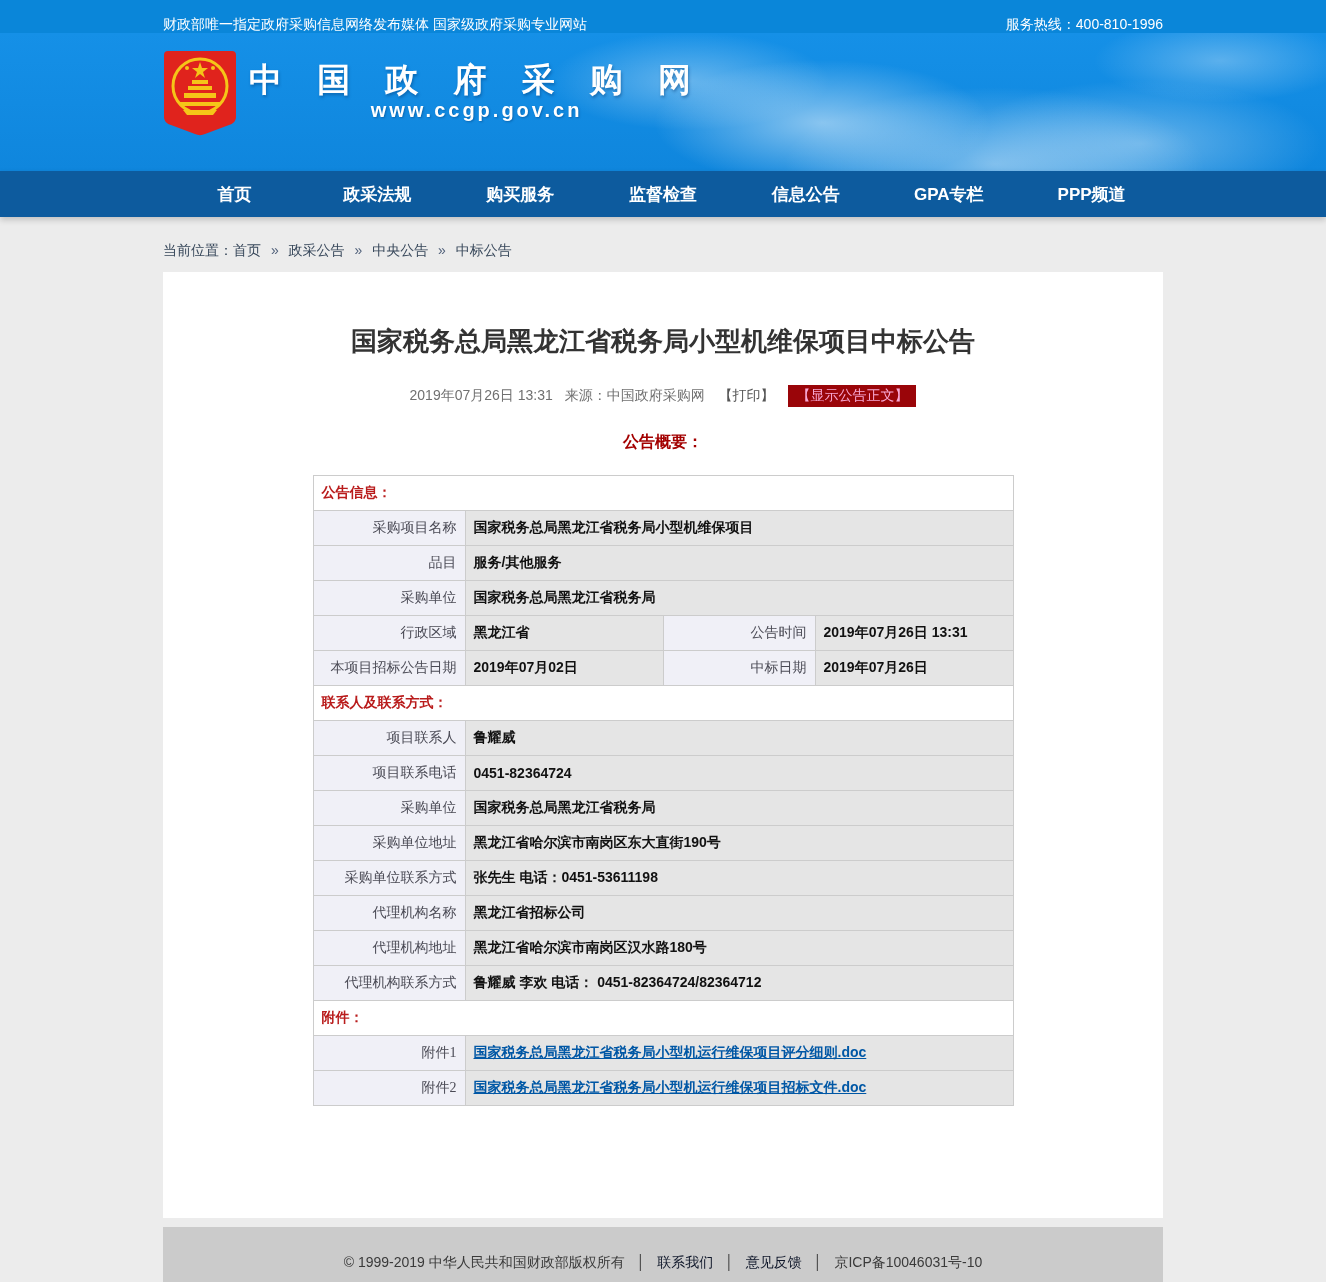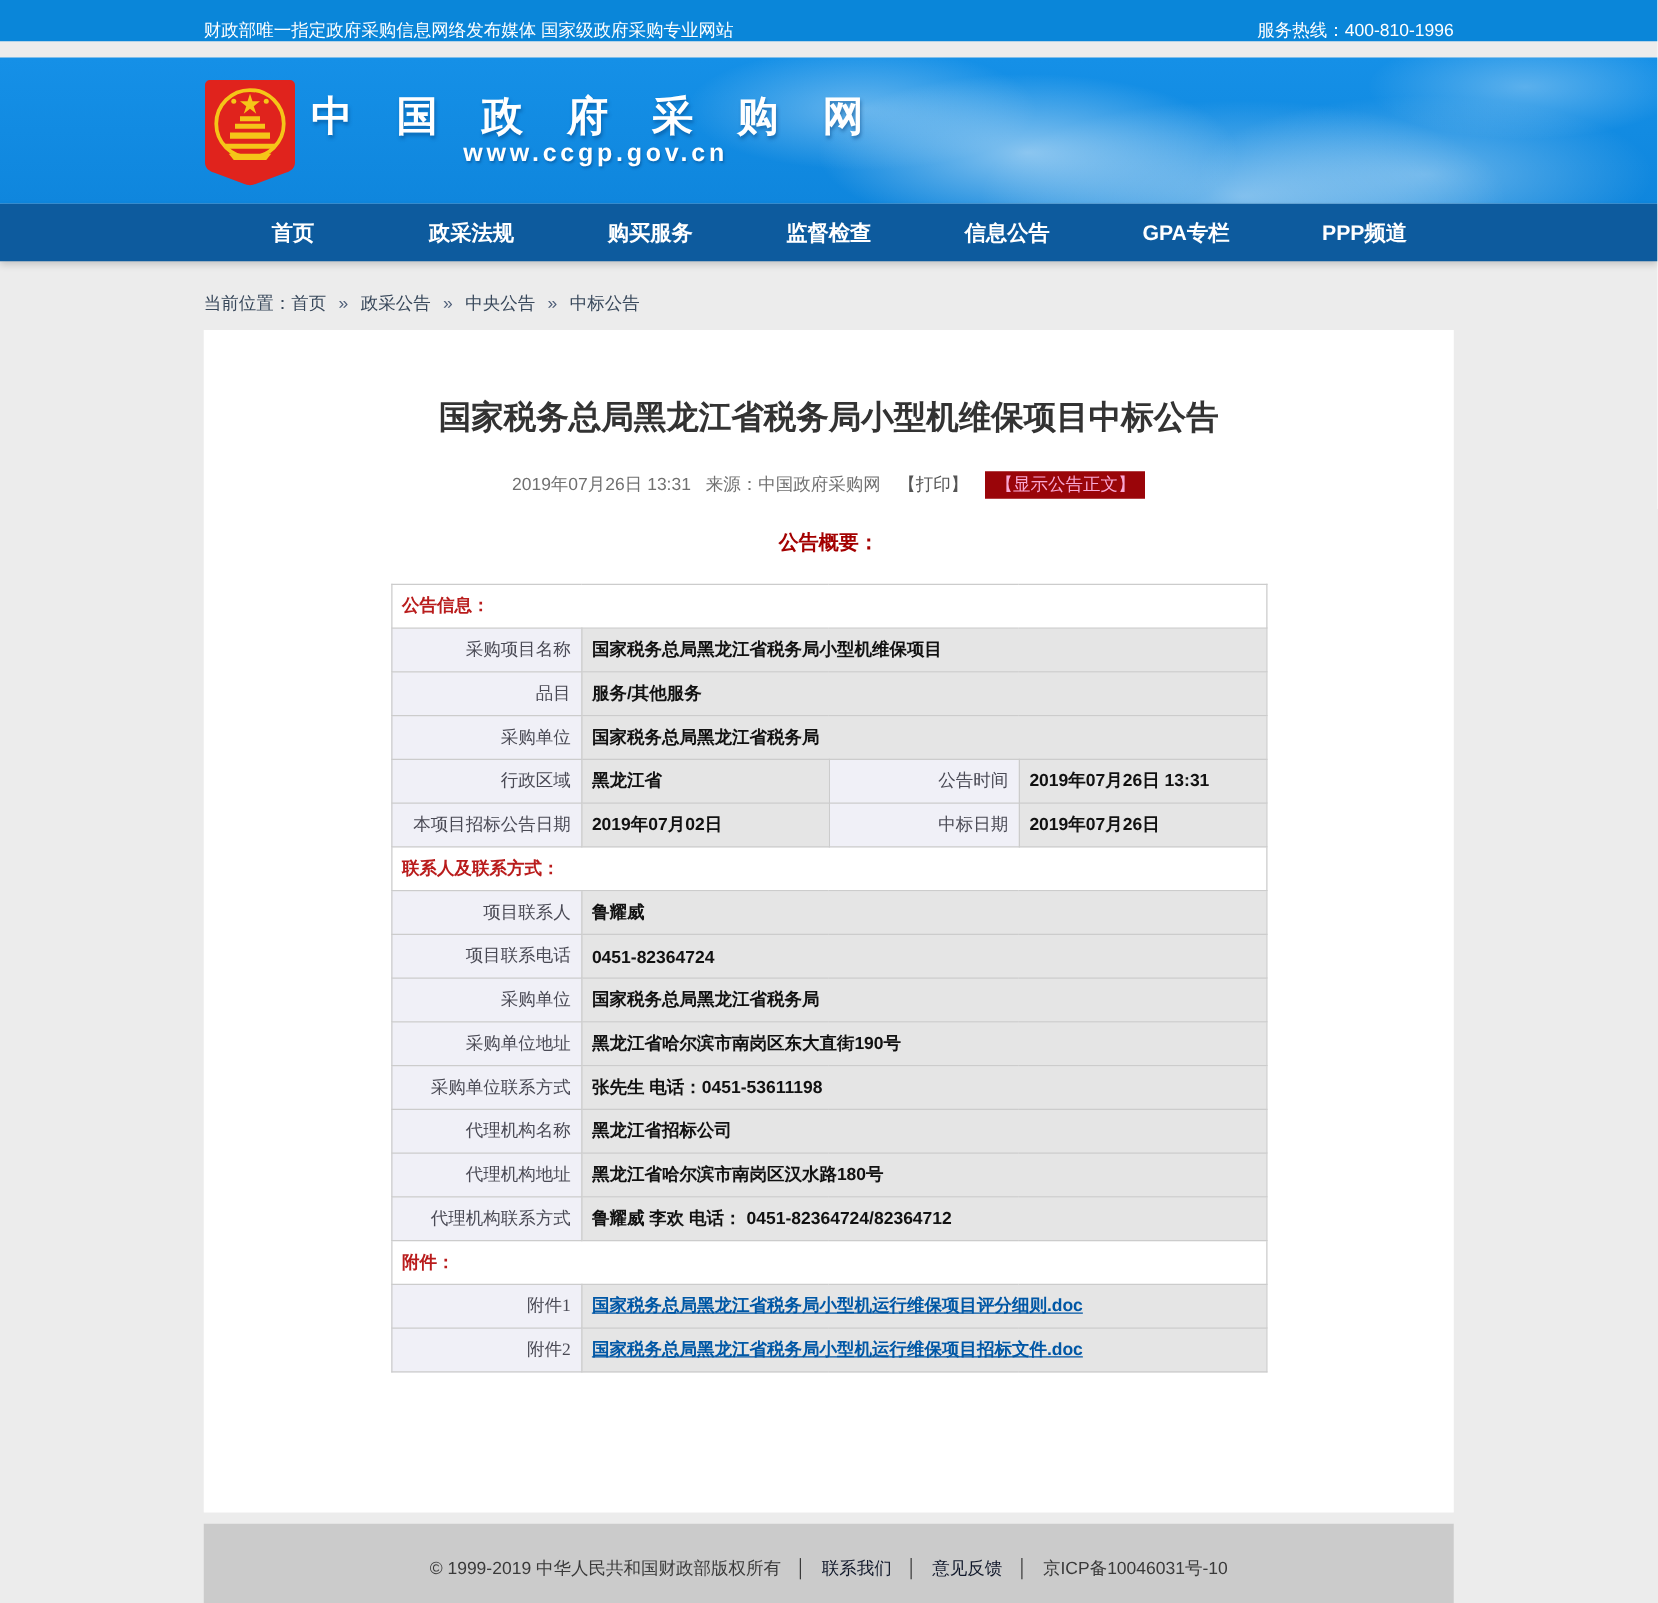--- a/index.html
+++ b/index.html
@@ -14,30 +14,29 @@
 
   
   .topbar { height: 33px; background: #0a86d9; }
   .topbar .inner {
     height: 50px; display: flex; justify-content: space-between; align-items: center;
     color: #fff; font-size: 14px;
   }
 
   
   .banner {
-    height: 117px;
+    height: 138px;
     background:
       radial-gradient(ellipse 240px 90px at 62% 65%, rgba(255,255,255,.50), rgba(255,255,255,0) 70%),
       radial-gradient(ellipse 300px 110px at 75% 95%, rgba(255,255,255,.45), rgba(255,255,255,0) 70%),
       radial-gradient(ellipse 200px 70px at 52% 35%, rgba(255,255,255,.35), rgba(255,255,255,0) 70%),
       radial-gradient(ellipse 180px 60px at 92% 20%, rgba(255,255,255,.30), rgba(255,255,255,0) 70%),
       radial-gradient(ellipse 260px 90px at 86% 80%, rgba(255,255,255,.35), rgba(255,255,255,0) 70%),
       linear-gradient(#1590e7, #0f86dd);
     overflow: hidden;
-    margin-top: 13px;
   }
   .banner .inner { display: flex; align-items: center; height: 117px; }
   .emblem { width: 74px; height: 86px; margin-top: 2px; flex: 0 0 auto; }
   .banner-text { margin-left: 12px; color: #fff; }
   .site-title {
     font-size: 33px; font-weight: bold; letter-spacing: 13px;
     text-shadow: 1px 2px 3px rgba(0,60,120,.45); white-space: nowrap; line-height: 36px;
   }
   .site-subtitle {
     font-size: 28px; font-weight: bold; letter-spacing: 1px;

